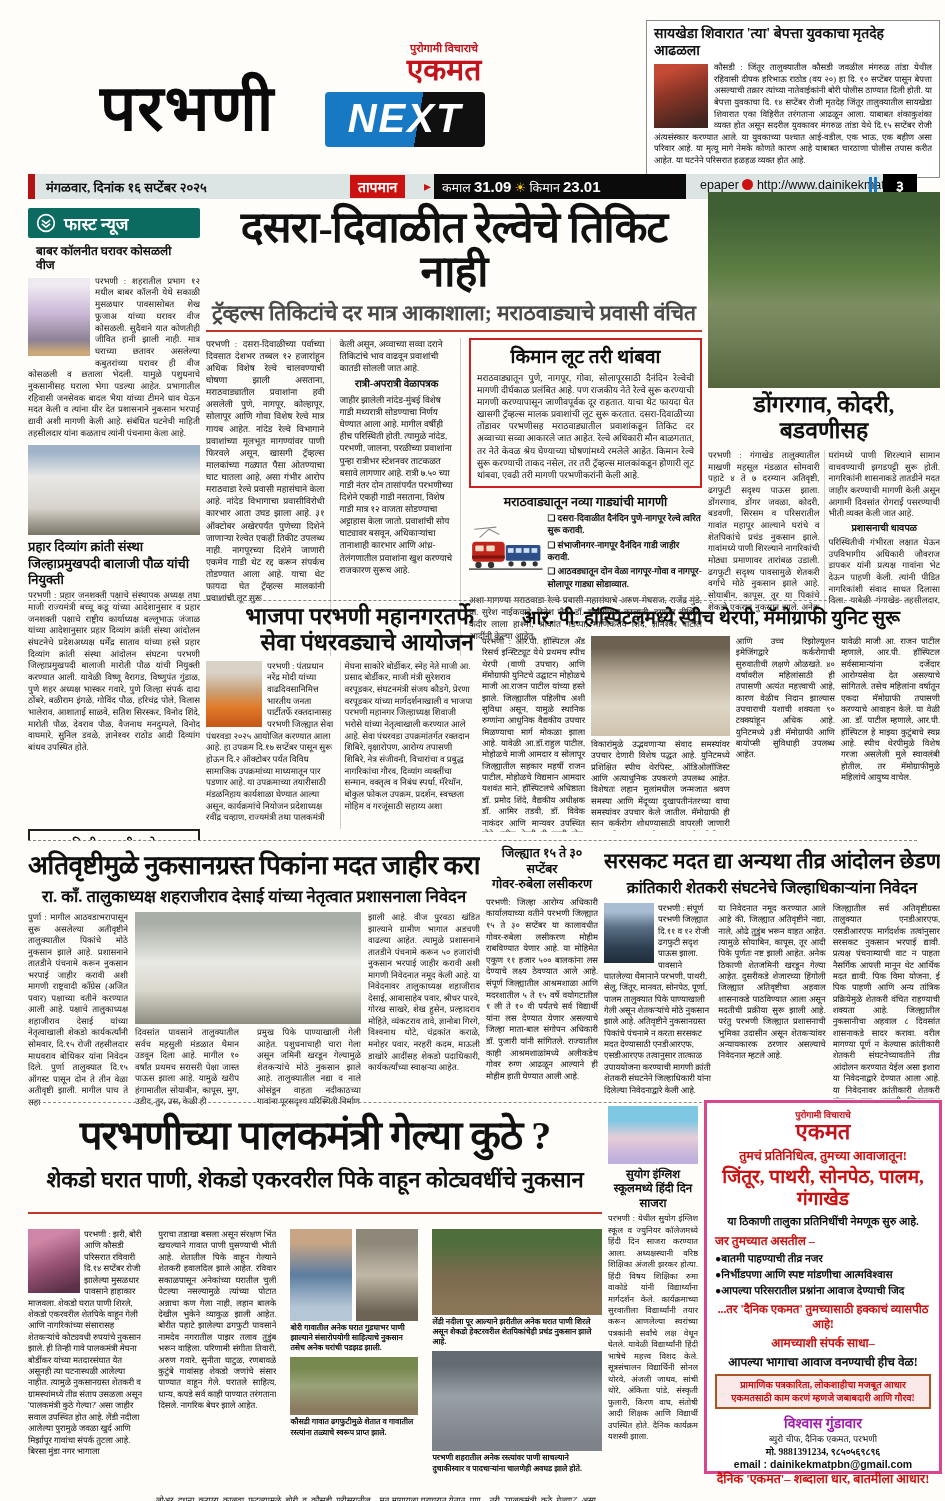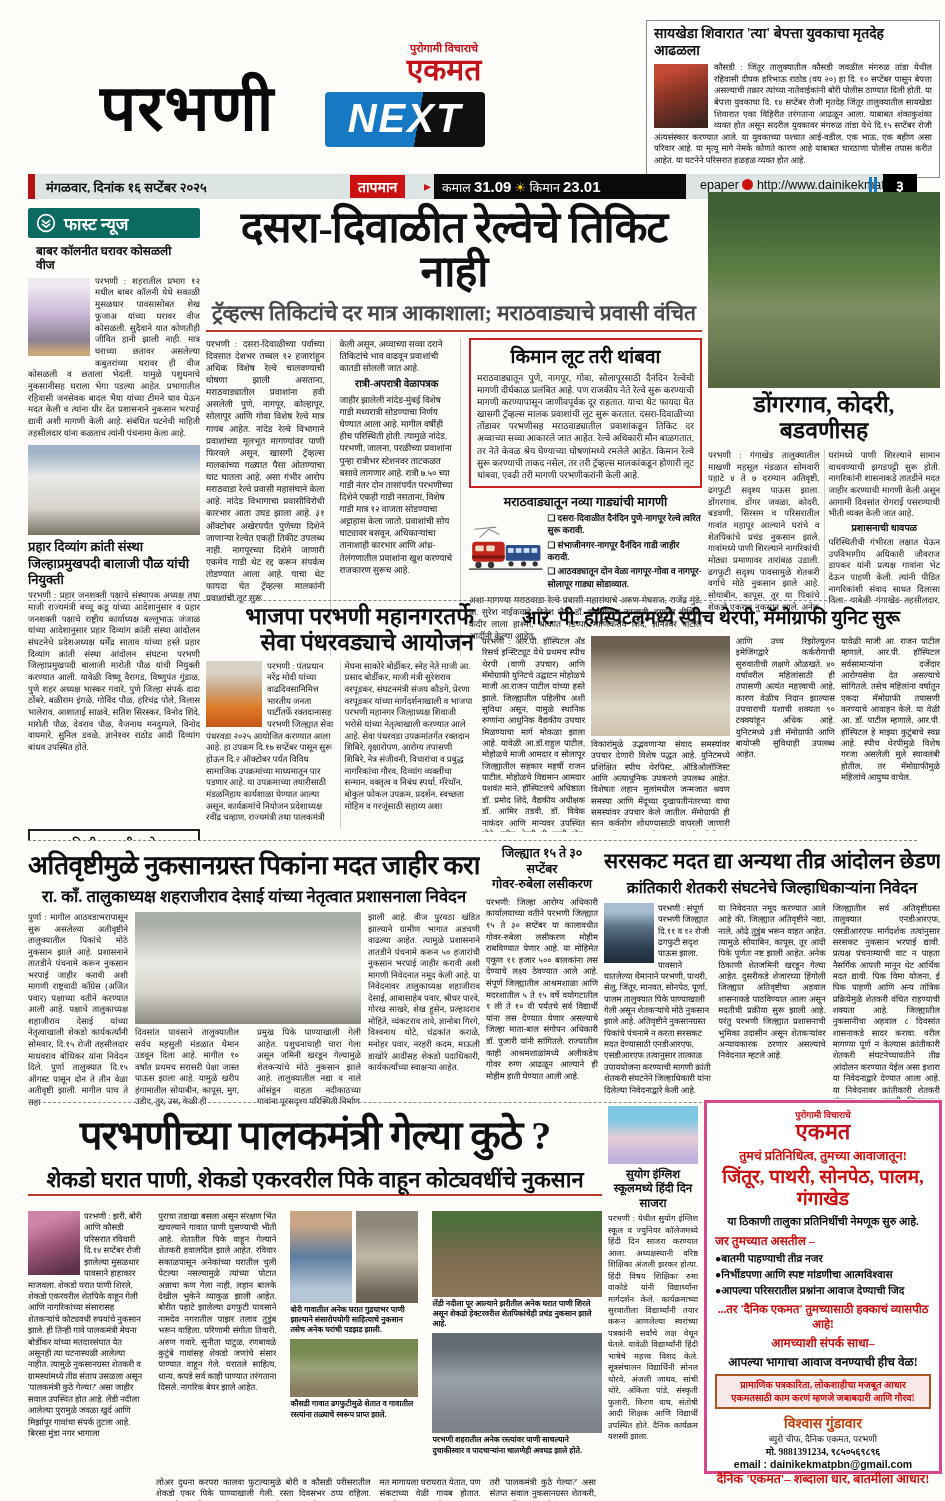--- a/index.html
+++ b/index.html
@@ -118,21 +118,21 @@
   .sar-sub { font-size: 15.5px; font-weight: bold; text-align: center; margin-top: 2px; }
   .sar-row { display: flex; gap: 7px; margin-top: 5px; height: 196px; overflow: hidden; }
   .sar-c { width: 108px; font-size: 8.4px; line-height: 1.35; }
   .ph-portrait { float: left; width: 50px; height: 60px; margin: 0 4px 2px 0;
       background: linear-gradient(180deg, #a8bdd2 15%, #5b7186 40%, #2d3f51 75%, #202d3a); }
 
   
   .palak { position: absolute; left: 28px; top: 1106px; width: 574px; height: 392px; }
   .palak-hl { font-size: 40px; font-weight: bold; text-align: center; white-space: nowrap; overflow: hidden; letter-spacing: -1px; }
   .palak-sub { font-size: 22px; font-weight: bold; text-align: center; margin-top: 2px;
-      padding-bottom: 1px; border-bottom: 2px solid #c0392b; }
+      padding-bottom: 19px; border-bottom: 2px solid #c0392b; }
   .palak-row { display: flex; gap: 14px; margin-top: 15px; height: 262px; overflow: hidden; }
   .palak-c { font-size: 8.4px; line-height: 1.36; }
   .ph-woman { float: left; width: 52px; height: 64px; margin: 0 4px 2px 0;
       background: linear-gradient(160deg, #cf86a6 20%, #965271 55%, #5c3047 90%); }
   .cap { font-size: 7.8px; line-height: 1.3; font-weight: bold; margin: 2px 0 4px; }
   .ph-couple { width: 62px; height: 92px; background: linear-gradient(180deg, #c8a685 15%, #5d7da0 50%, #b5c6d6 85%); }
   .ph-rubble { width: 62px; height: 92px; background: linear-gradient(180deg, #8e887b 15%, #c0b7a6 50%, #6e6456 90%); }
   .ph-field { width: 100%; height: 58px; background: linear-gradient(180deg, #77894f 20%, #9aa37a 50%, #8a7a5f 90%); }
   .ph-river { width: 100%; height: 86px; background: linear-gradient(180deg, #4e6e3c 15%, #7d6b4f 55%, #8a7557 90%); }
   .ph-street { width: 100%; height: 100px; background: linear-gradient(180deg, #656b73 15%, #9aa0a8 45%, #7d8388 90%); }
@@ -150,21 +150,21 @@
   .ad-l1 { color: #cc1111; font-size: 12.5px; font-weight: bold; margin-top: 4px; }
   .ad-towns { color: #cc1111; font-size: 19px; font-weight: bold; line-height: 1.15; margin-top: 2px; }
   .ad-l2 { font-size: 11px; font-weight: bold; margin-top: 3px; }
   .ad-l3 { color: #cc1111; font-size: 12px; font-weight: bold; text-align: left; margin-top: 4px; }
   .ad-b { font-size: 10.5px; font-weight: bold; text-align: left; margin-top: 2px; }
   .ad-l4 { color: #cc1111; font-size: 11.5px; font-weight: bold; margin-top: 4px; }
   .ad-contact { color: #cc1111; font-size: 12px; font-weight: bold; margin-top: 3px; }
   .ad-l5 { font-size: 12px; font-weight: bold; margin-top: 2px; }
   .ad-high { border: 2px solid #a52; background: #fbe9ea; color: #cc1111; font-size: 9.5px; font-weight: bold;
       padding: 3px 4px; margin-top: 4px; line-height: 1.35; }
-  .ad-name { color: #c2410c; font-size: 14px; font-weight: bold; margin-top: 4px; }
+  .ad-name { color: #a21caf; font-size: 14px; font-weight: bold; margin-top: 4px; }
   .ad-role { font-size: 9px; }
   .ad-phone { font-size: 9.5px; font-weight: bold; }
   .ad-email { font-size: 10.5px; font-weight: bold; font-family: "Liberation Sans", sans-serif; }
   .ad-slogan { color: #cc1111; font-size: 12.5px; font-weight: bold; }
 </style>
 </head>
 <body>
 
 <div id="page">
 

